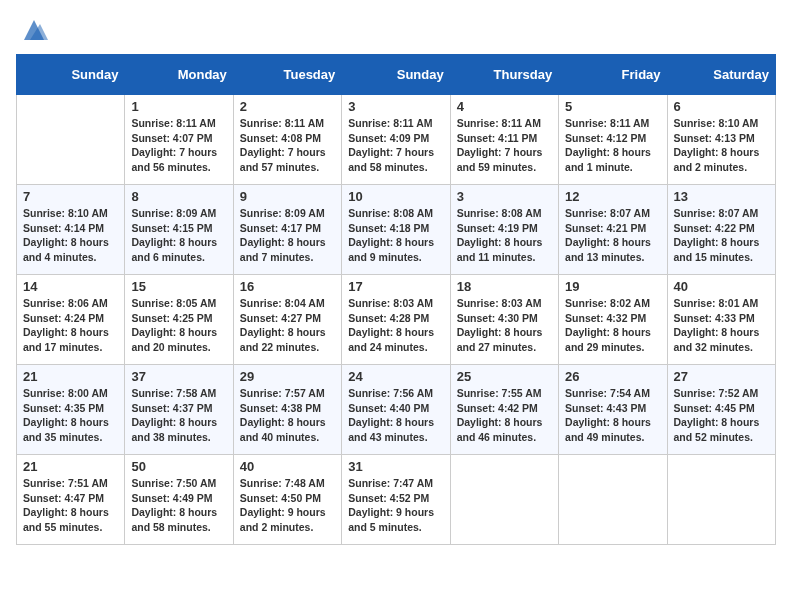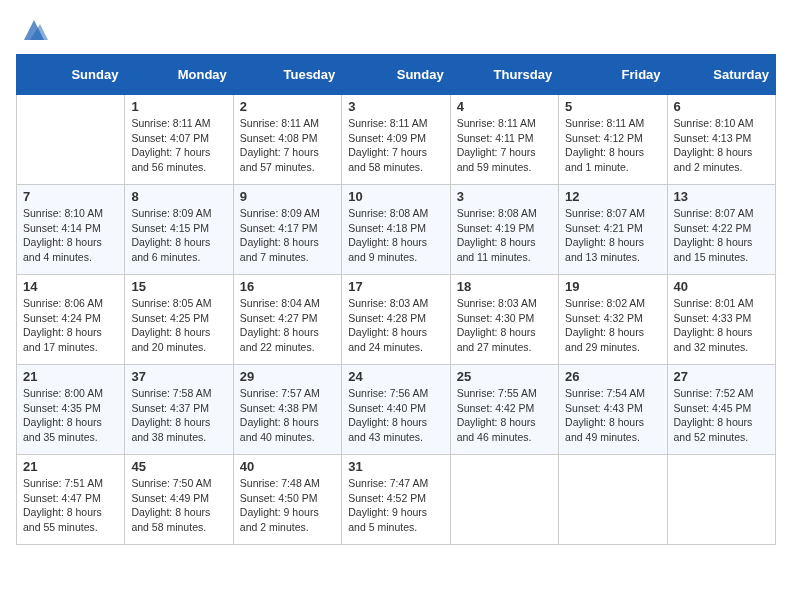--- a/index.html
+++ b/index.html
@@ -78,20 +78,21 @@
     }
     .day-num {
       font-weight: bold;
       font-size: 13px;
       display: block;
       margin-bottom: 2px;
     }
     .cell-info {
       line-height: 1.4;
       font-size: 10.5px;
+      font-weight: bold;
     }
     tbody tr:nth-child(even) td {
       background: #f5f8ff;
     }
     tbody tr:nth-child(odd) td {
       background: #fff;
     }
     .empty-cell {
       background: #fff !important;
     }
@@ -245,21 +246,21 @@
           <span class="day-num">27</span>
           <div class="cell-info">Sunrise: 7:52 AM<br>Sunset: 4:45 PM<br>Daylight: 8 hours<br>and 52 minutes.</div>
         </td>
       </tr>
       <tr>
         <td>
           <span class="day-num">21</span>
           <div class="cell-info">Sunrise: 7:51 AM<br>Sunset: 4:47 PM<br>Daylight: 8 hours<br>and 55 minutes.</div>
         </td>
         <td>
-          <span class="day-num">45</span>
+          <span class="day-num">50</span>
           <div class="cell-info">Sunrise: 7:50 AM<br>Sunset: 4:49 PM<br>Daylight: 8 hours<br>and 58 minutes.</div>
         </td>
         <td>
           <span class="day-num">40</span>
           <div class="cell-info">Sunrise: 7:48 AM<br>Sunset: 4:50 PM<br>Daylight: 9 hours<br>and 2 minutes.</div>
         </td>
         <td>
           <span class="day-num">31</span>
           <div class="cell-info">Sunrise: 7:47 AM<br>Sunset: 4:52 PM<br>Daylight: 9 hours<br>and 5 minutes.</div>
         </td>

